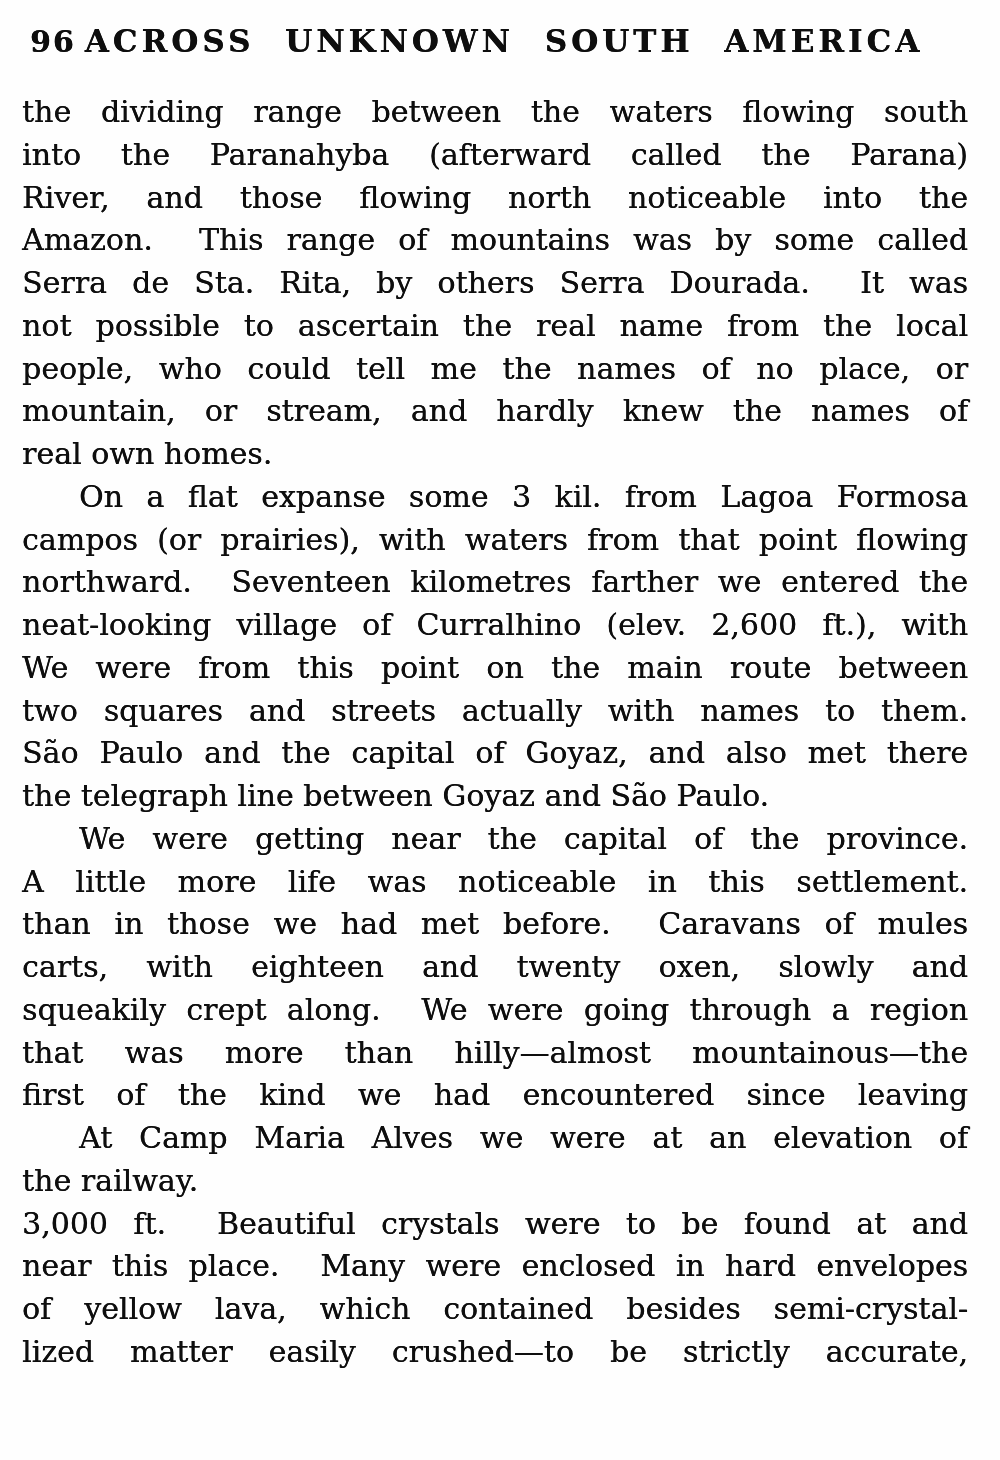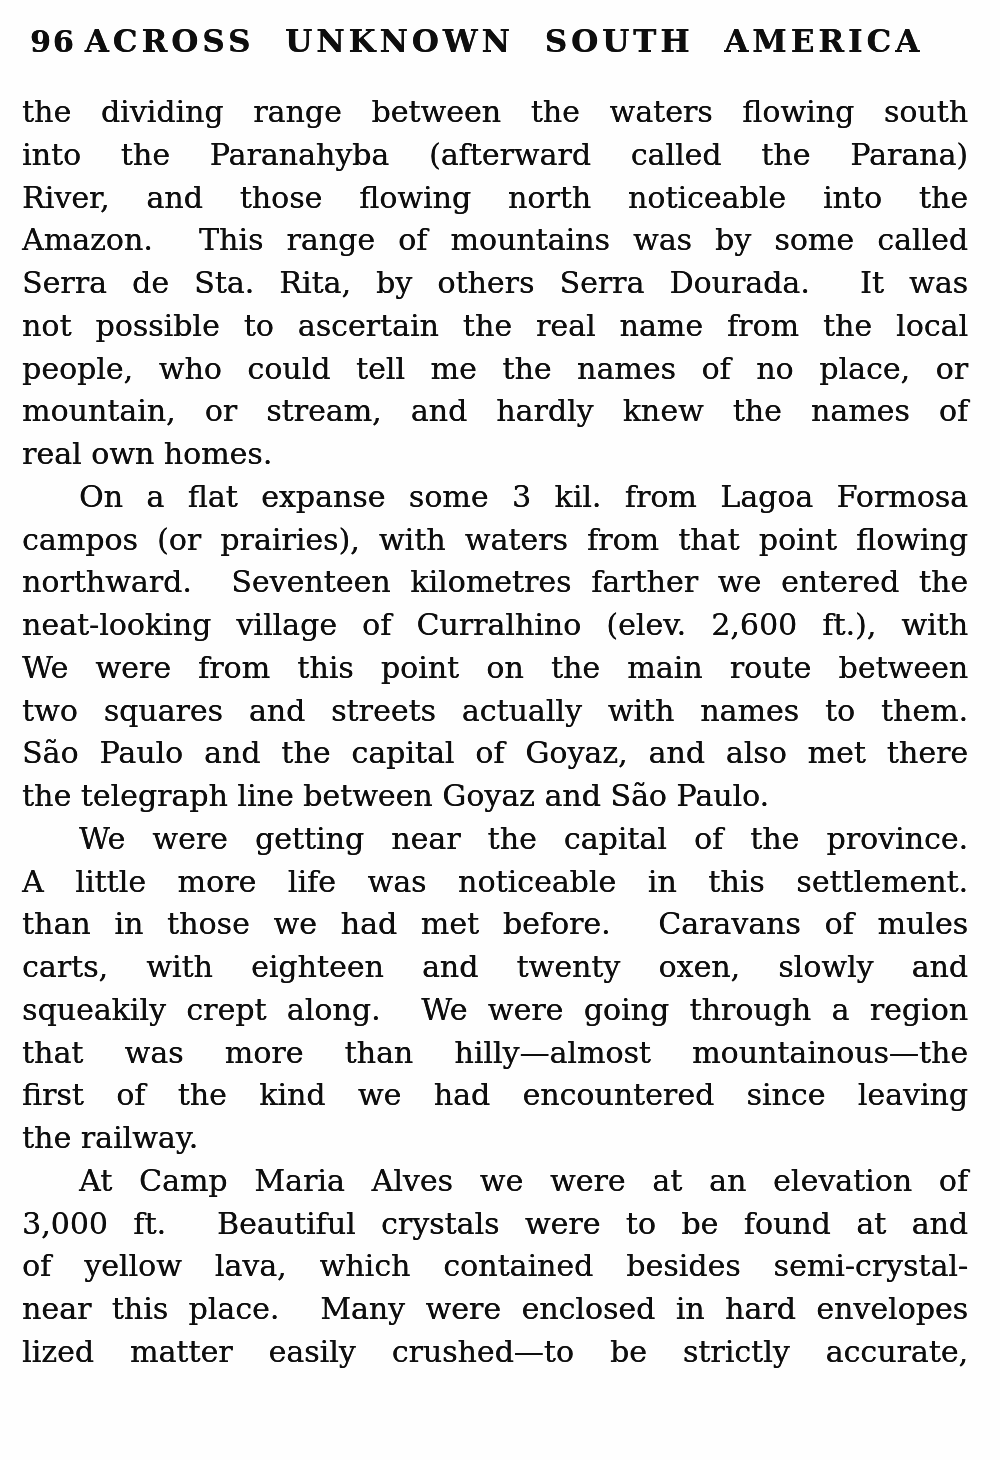--- a/index.html
+++ b/index.html
@@ -95,20 +95,20 @@
       <div class="line">two squares and streets actually with names to them.</div>
       <div class="line">São Paulo and the&nbsp;capital of Goyaz, and also met there</div>
       <div class="line para-end">the telegraph line between Goyaz and São Paulo.</div>
       <div class="line indent">We were getting near the capital of the province.</div>
       <div class="line">A little more life was noticeable in this settlement.</div>
       <div class="line">than in those we had met before.&nbsp; Caravans of mules</div>
       <div class="line">carts, with eighteen and twenty oxen, slowly and</div>
       <div class="line">squeakily crept along.&nbsp; We were going through a region</div>
       <div class="line">that was more than hilly—almost mountainous—the</div>
       <div class="line">first of the kind we had encountered since leaving</div>
+      <div class="line indent">At Camp Maria Alves we were at an elevation of</div>
       <div class="line para-end">the railway.</div>
-      <div class="line indent">At Camp Maria Alves we were at an elevation of</div>
       <div class="line">3,000 ft.&nbsp; Beautiful crystals were to be found at and</div>
+      <div class="line">near this place.&nbsp; Many were enclosed in hard envelopes</div>
       <div class="line">of yellow lava, which contained besides semi-crystal-</div>
-      <div class="line">near this place.&nbsp; Many were enclosed in hard envelopes</div>
       <div class="line">lized matter easily crushed—to be strictly accurate,</div>
     </main>
 </div>
 
 </body></html>

